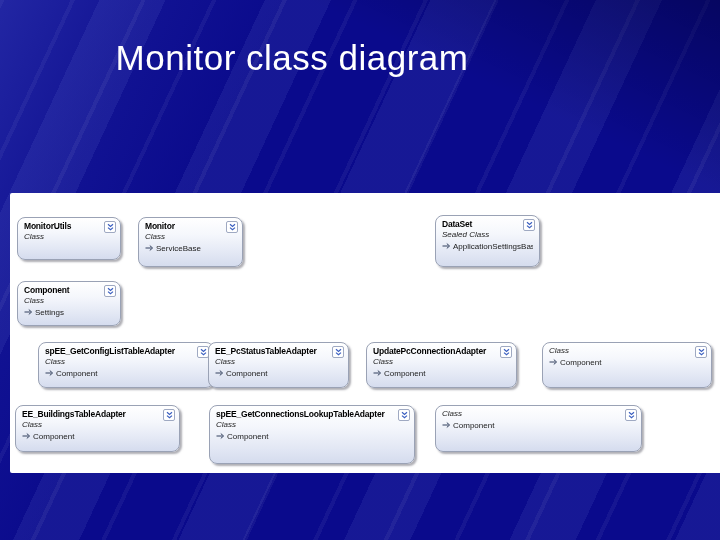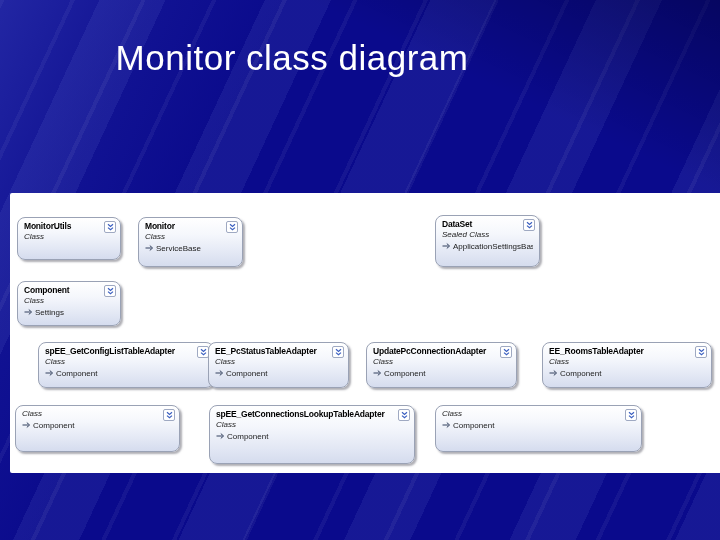--- a/index.html
+++ b/index.html
@@ -171,38 +171,38 @@
     <div class="cbox-base">
       <span class="arrow-icon"><svg width="9" height="8" viewBox="0 0 9 8">
             <path d="M0.5 4 H6.5" stroke="#33415e" stroke-width="1" fill="none"></path>
             <path d="M4.8 1.6 L7.6 4 L4.8 6.4" stroke="#33415e" stroke-width="1" fill="none"></path>
           </svg></span>
       <span>Component</span>
     </div>
   </div>
 
   <div class="cbox b7">
-    <div class="cbox-title">EE_RoomsTableAdapter</div>
     <button class="expander">
       <span><svg width="9" height="9" viewBox="0 0 9 9">
             <path d="M2 1.2 L4.5 3.4 L7 1.2" stroke="#3b5fc0" stroke-width="1.2" fill="none"></path>
             <path d="M2 4.6 L4.5 6.8 L7 4.6" stroke="#3b5fc0" stroke-width="1.2" fill="none"></path>
           </svg></span>
     </button>
     <div class="cbox-kind">Class</div>
     <div class="cbox-base">
       <span class="arrow-icon"><svg width="9" height="8" viewBox="0 0 9 8">
             <path d="M0.5 4 H6.5" stroke="#33415e" stroke-width="1" fill="none"></path>
             <path d="M4.8 1.6 L7.6 4 L4.8 6.4" stroke="#33415e" stroke-width="1" fill="none"></path>
           </svg></span>
       <span>Component</span>
     </div>
   </div>
 
   <div class="cbox b8">
+    <div class="cbox-title">EE_BuildingsTableAdapter</div>
     <button class="expander">
       <span><svg width="9" height="9" viewBox="0 0 9 9">
             <path d="M2 1.2 L4.5 3.4 L7 1.2" stroke="#3b5fc0" stroke-width="1.2" fill="none"></path>
             <path d="M2 4.6 L4.5 6.8 L7 4.6" stroke="#3b5fc0" stroke-width="1.2" fill="none"></path>
           </svg></span>
     </button>
     <div class="cbox-kind">Class</div>
     <div class="cbox-base">
       <span class="arrow-icon"><svg width="9" height="8" viewBox="0 0 9 8">
             <path d="M0.5 4 H6.5" stroke="#33415e" stroke-width="1" fill="none"></path>

